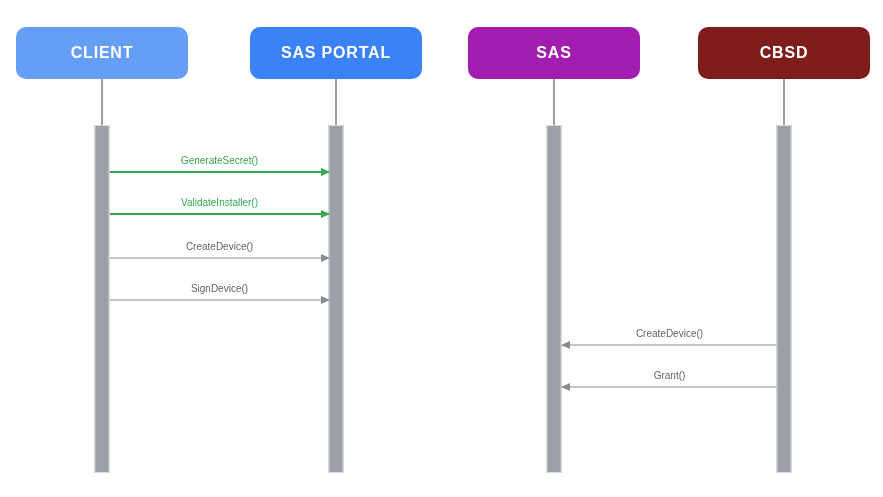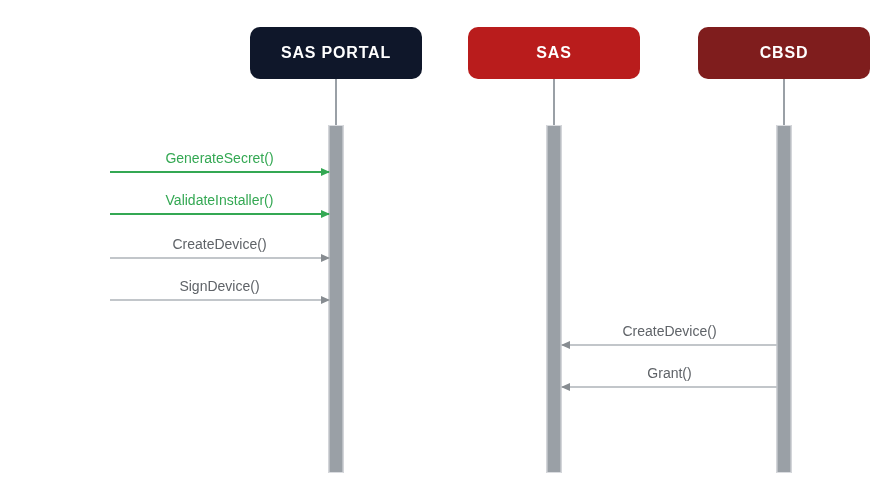--- a/index.html
+++ b/index.html
@@ -21,49 +21,56 @@
     width:2px;height:46px;background:#9aa0a6;
   }
   .bar{
     position:absolute;top:98px;left:50%;transform:translateX(-50%);
     width:13px;height:346px;background:#9aa0a6;border:1px solid #dadce0;
   }
   
   .msg{position:absolute;height:0;}
   .msg .label{
     position:absolute;left:0;right:0;bottom:6px;text-align:center;
-    font-size:14px;color:var(--text,#5f6368);white-space:nowrap;
+    font-size:10px;color:var(--text,#5f6368);white-space:nowrap;
   }
   .msg .line{
     position:absolute;left:0;right:0;top:-1px;height:2px;
     background:var(--line,#b2b6ba);
   }
   .msg .head{
     position:absolute;top:-4px;width:0;height:0;
     border-top:4px solid transparent;border-bottom:4px solid transparent;
   }
   .msg.dir-right .head{right:-1px;border-left:9px solid var(--head,#878c91);}
   .msg.dir-left .head{left:-1px;border-right:9px solid var(--head,#878c91);}
 </style>
 </head>
 <body>
 
 <div class="canvas">
 
+  <div class="actor" style="left:16px;">
+    <div class="actor-box" style="background: rgb(102, 157, 246);">
+      <span class="actor-label">CLIENT</span>
+    </div>
+    <div class="stub"></div>
+    <div class="bar"></div>
+  </div>
 
   <div class="actor" style="left:250px;">
-    <div class="actor-box" style="background: #0f172a;">
+    <div class="actor-box" style="background: #3b82f6;">
       <span class="actor-label">SAS PORTAL</span>
     </div>
     <div class="stub"></div>
     <div class="bar"></div>
   </div>
 
   <div class="actor" style="left:468px;">
-    <div class="actor-box" style="background: #b91c1c;">
+    <div class="actor-box" style="background: #a21caf;">
       <span class="actor-label">SAS</span>
     </div>
     <div class="stub"></div>
     <div class="bar"></div>
   </div>
 
   <div class="actor" style="left:698px;">
     <div class="actor-box" style="background: #7f1d1d;">
       <span class="actor-label">CBSD</span>
     </div>

